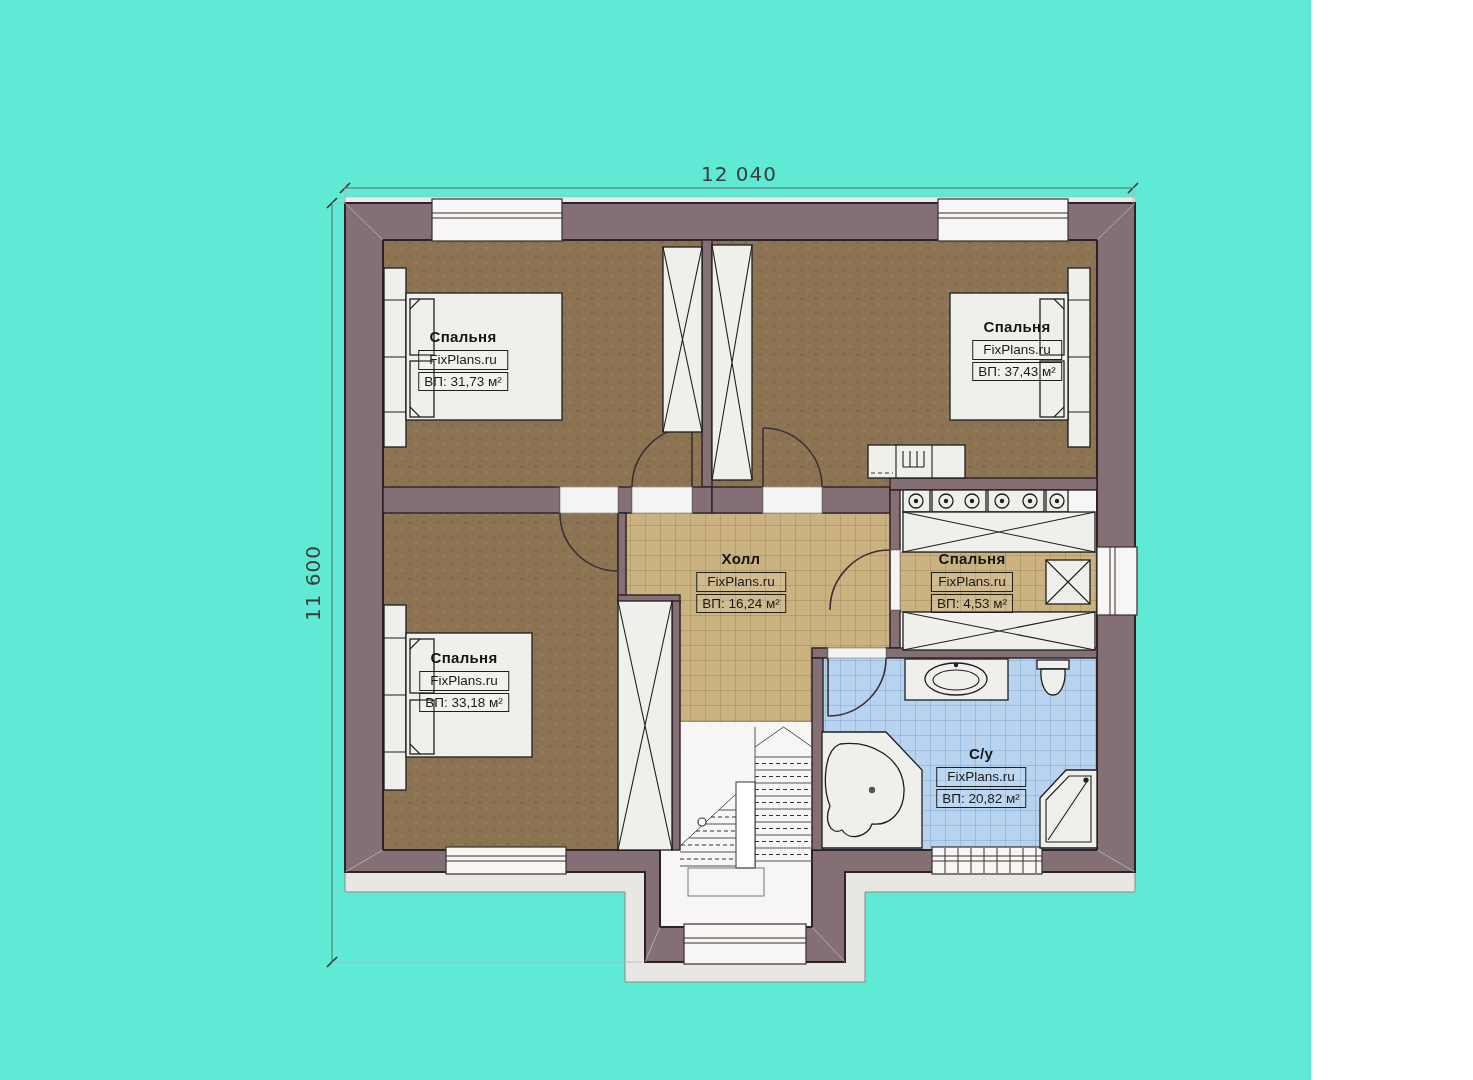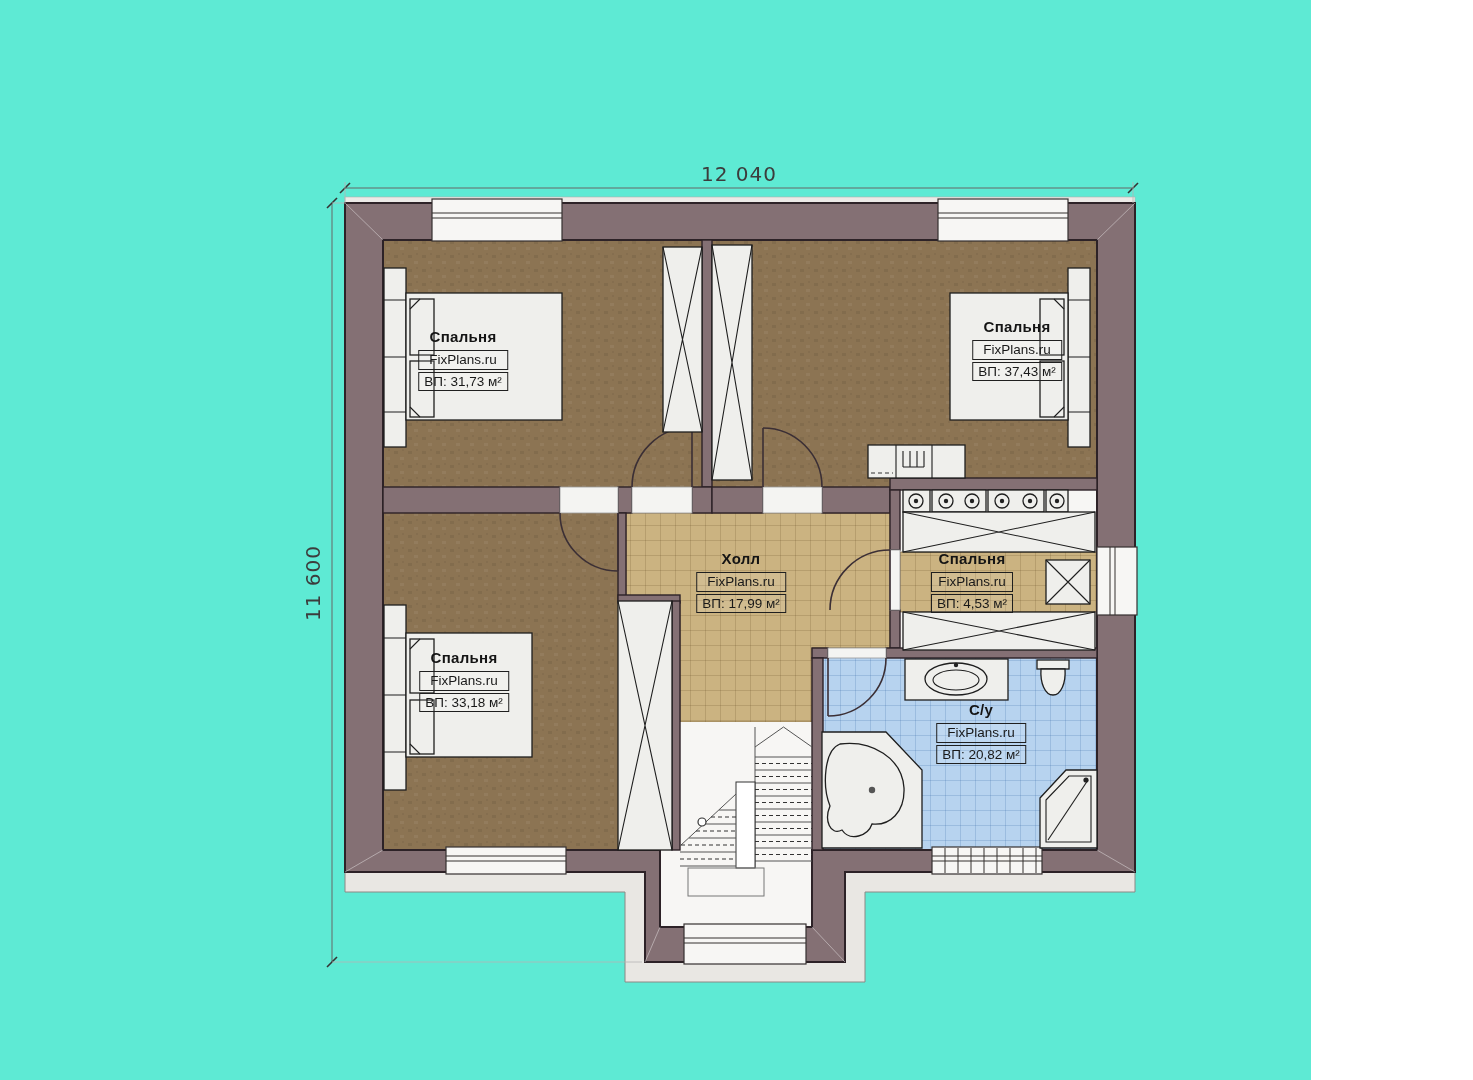--- a/index.html
+++ b/index.html
@@ -332,41 +332,41 @@
   <div class="label-stack">
     <span class="label-box">FixPlans.ru</span>
     <span class="label-box">ВП: 37,43 м²</span>
   </div>
 </div>
 
 <div class="room-label" style="left:741px;top:551px">
   <div class="room-name">Холл</div>
   <div class="label-stack">
     <span class="label-box">FixPlans.ru</span>
-    <span class="label-box">ВП: 17,99 м²</span>
+    <span class="label-box">ВП: 16,24 м²</span>
   </div>
 </div>
 
 <div class="room-label" style="left:972px;top:551px">
   <div class="room-name">Спальня</div>
   <div class="label-stack">
     <span class="label-box">FixPlans.ru</span>
     <span class="label-box">ВП: 4,53 м²</span>
   </div>
 </div>
 
 <div class="room-label" style="left:464px;top:650px">
   <div class="room-name">Спальня</div>
   <div class="label-stack">
     <span class="label-box">FixPlans.ru</span>
     <span class="label-box">ВП: 33,18 м²</span>
   </div>
 </div>
 
-<div class="room-label" style="left:981px;top:702px">
+<div class="room-label" style="left:981px;top:746px">
   <div class="room-name">С/у</div>
   <div class="label-stack">
     <span class="label-box">FixPlans.ru</span>
     <span class="label-box">ВП: 20,82 м²</span>
   </div>
 </div>
 
 </div>
 
 </body></html>

